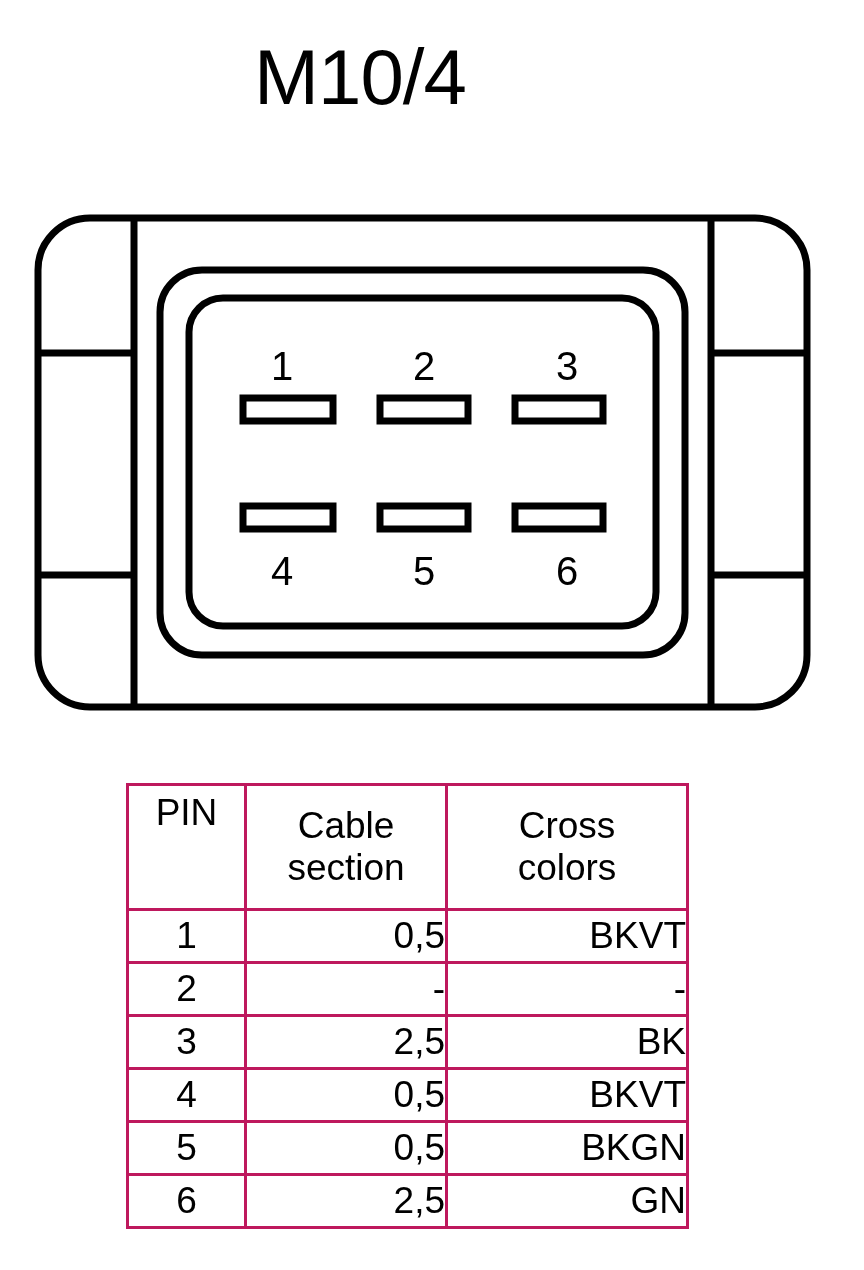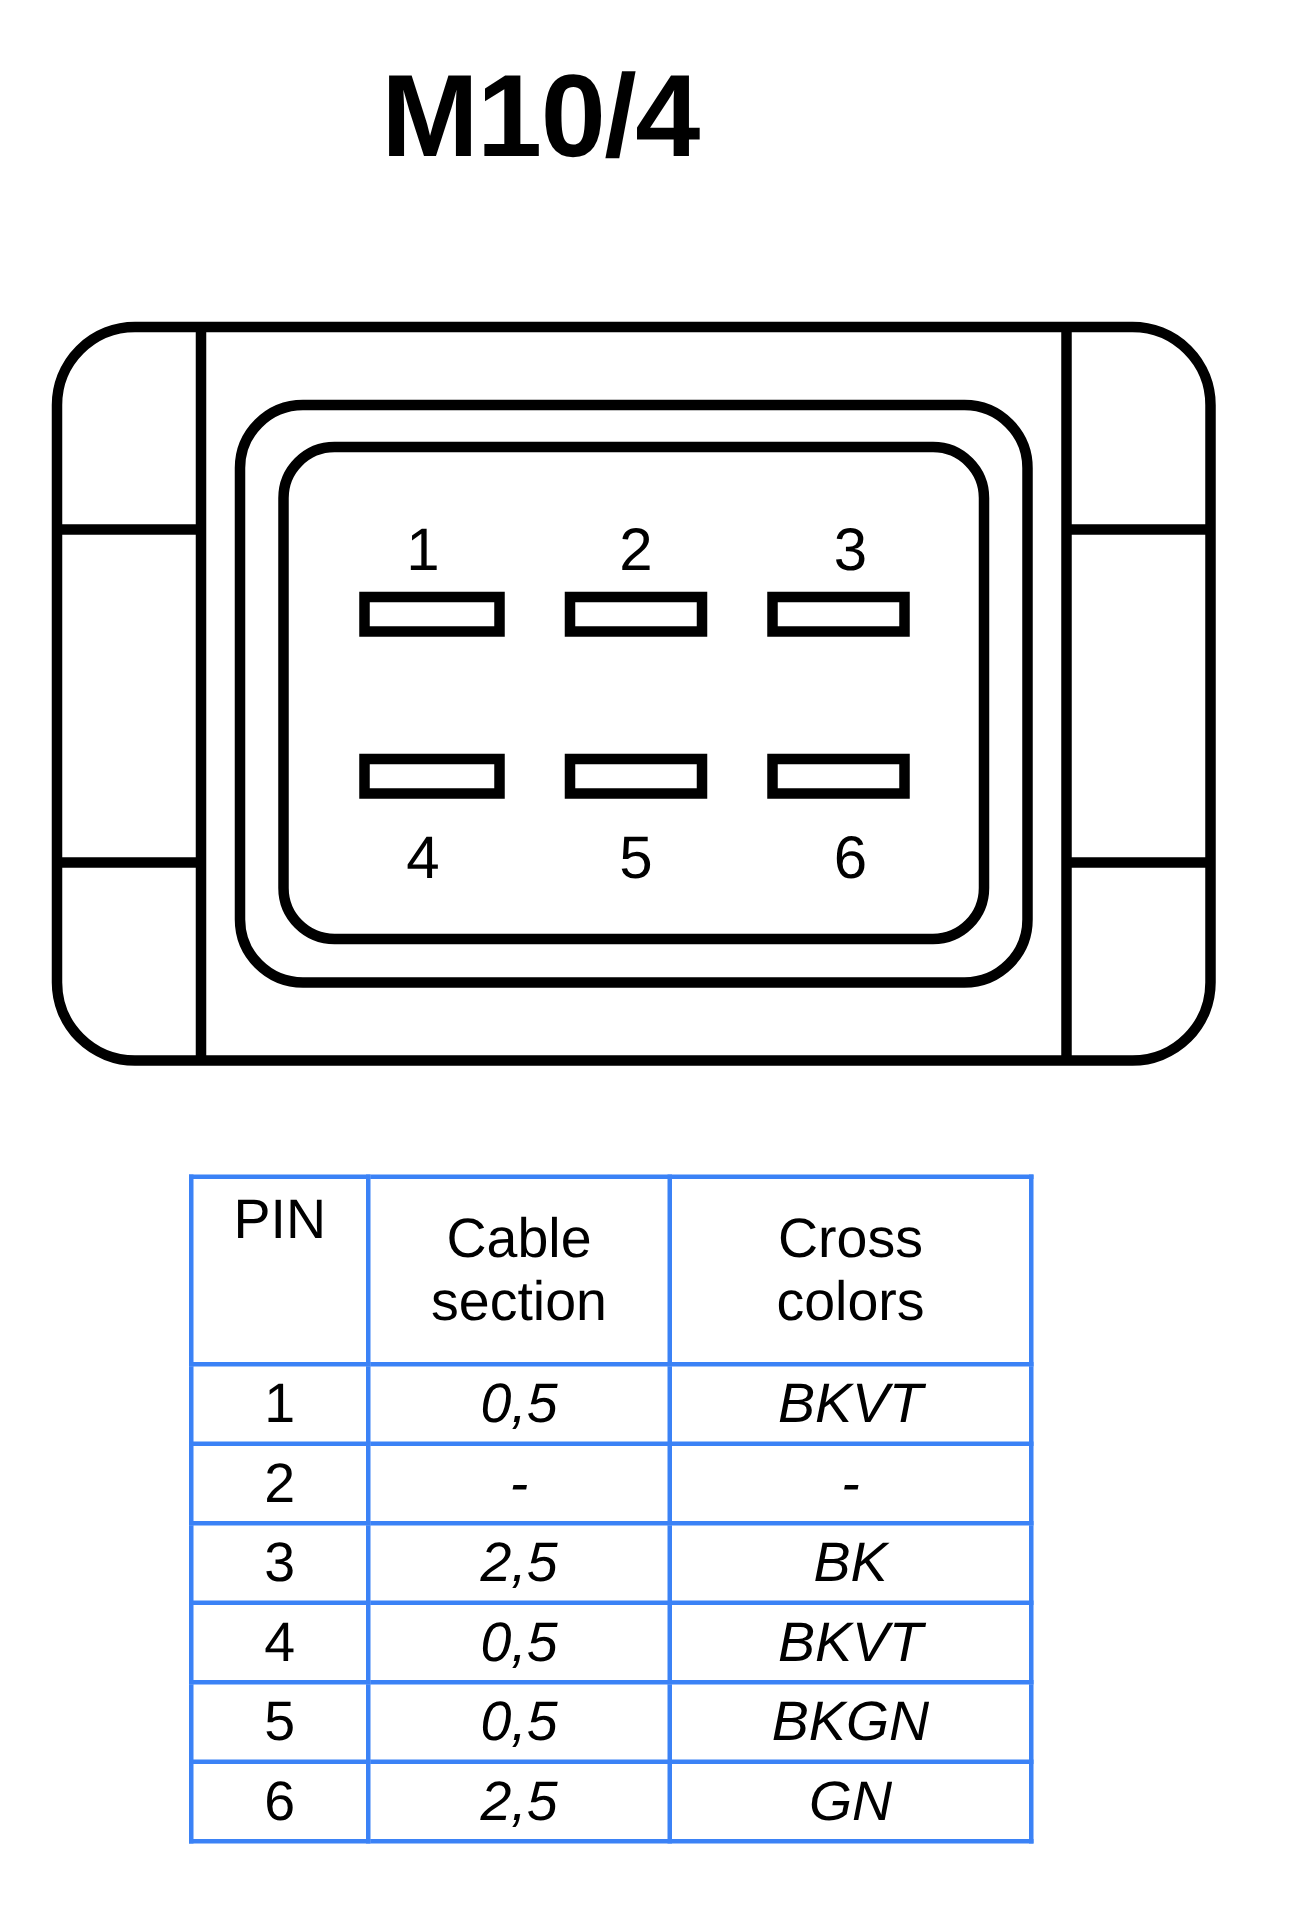--- a/index.html
+++ b/index.html
@@ -17,21 +17,21 @@
   }
 
   
   .title {
     position: absolute;
     left: 0;
     top: 38px;
     width: 720px;
     text-align: center;
     font-size: 78px;
-    font-weight: bold;
+    font-weight: normal;
     letter-spacing: -1px;
     line-height: 1;
   }
 
   
   .connector-wrap {
     position: absolute;
     left: 0;
     top: 200px;
     width: 864px;
@@ -50,21 +50,21 @@
   
   .pin-table {
     position: absolute;
     left: 126px;
     top: 783px;
     width: 560px;
     border-collapse: collapse;
     table-layout: fixed;
   }
   .pin-table td, .pin-table th {
-    border: 3px solid #3b82f6;
+    border: 3px solid #be185d;
     font-family: "Liberation Sans", sans-serif;
     font-size: 37px;
     font-weight: normal;
     padding: 0;
     line-height: 1.13;
     vertical-align: middle;
   }
   .col-pin   { width: 118px; }
   .col-cross { width: 201px; }
   .col-color { width: 241px; }
@@ -77,23 +77,22 @@
     vertical-align: top;
     padding-top: 6px;
   }
   .pin-table tbody td {
     height: 50px;
   }
   .cell-pin {
     text-align: center;
   }
   .cell-text {
-    text-align: center;
+    text-align: right;
     padding-left: 9px;
-    font-style: italic;
   }
   .hdr-line { display: block; }
 </style>
 </head>
 <body>
 
 <div class="title">M10/4</div>
 
 <div class="connector-wrap">
   <svg class="connector-svg" width="864" height="540" viewBox="0 0 864 540" xmlns="http://www.w3.org/2000/svg">

